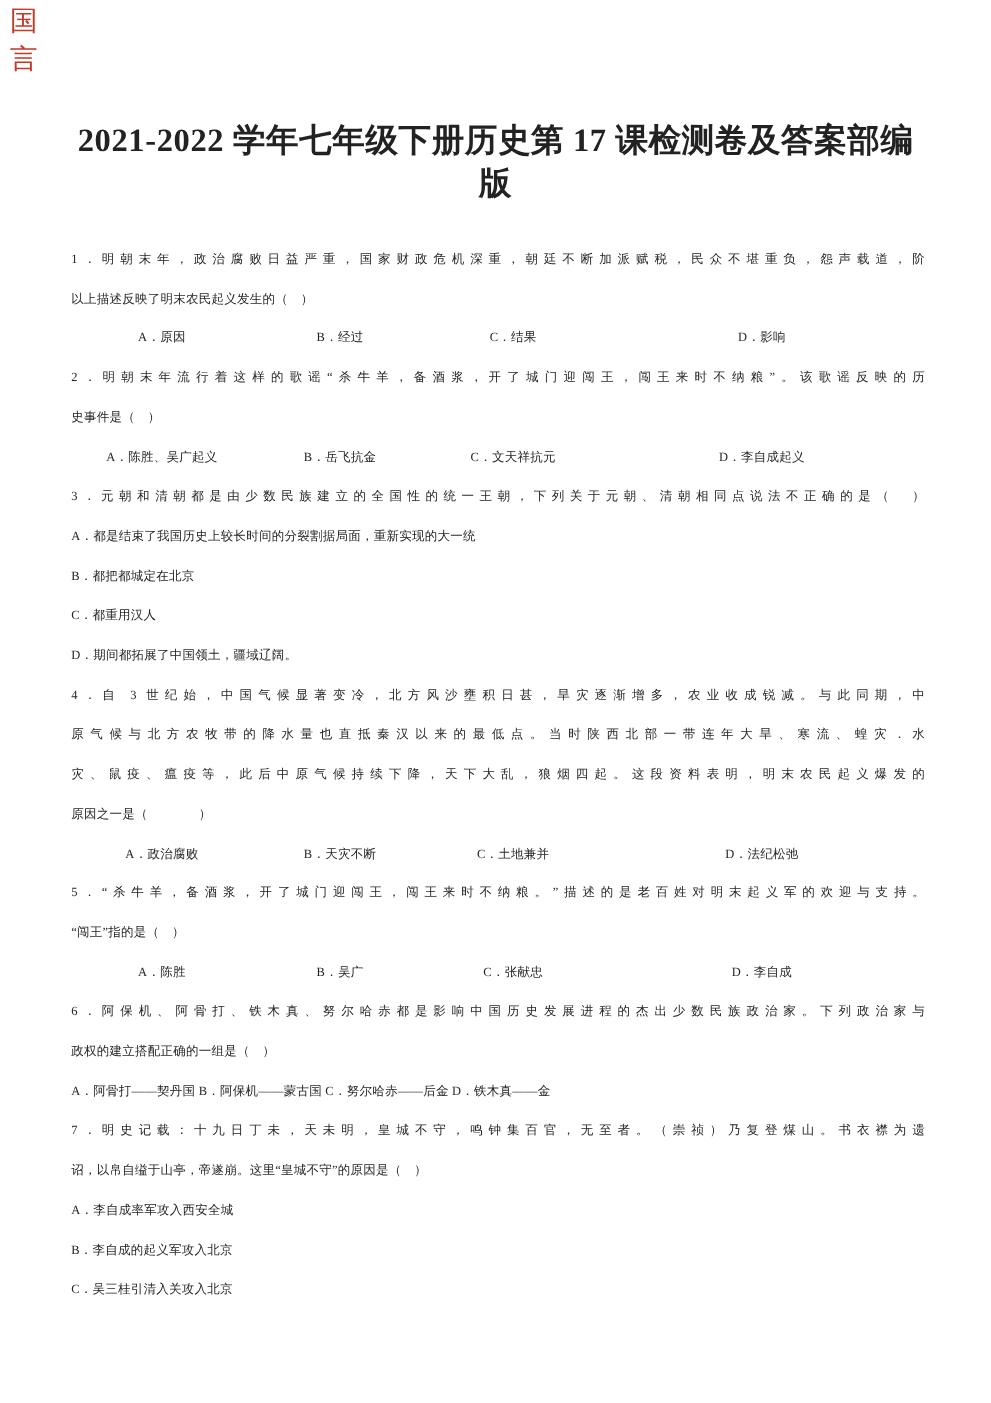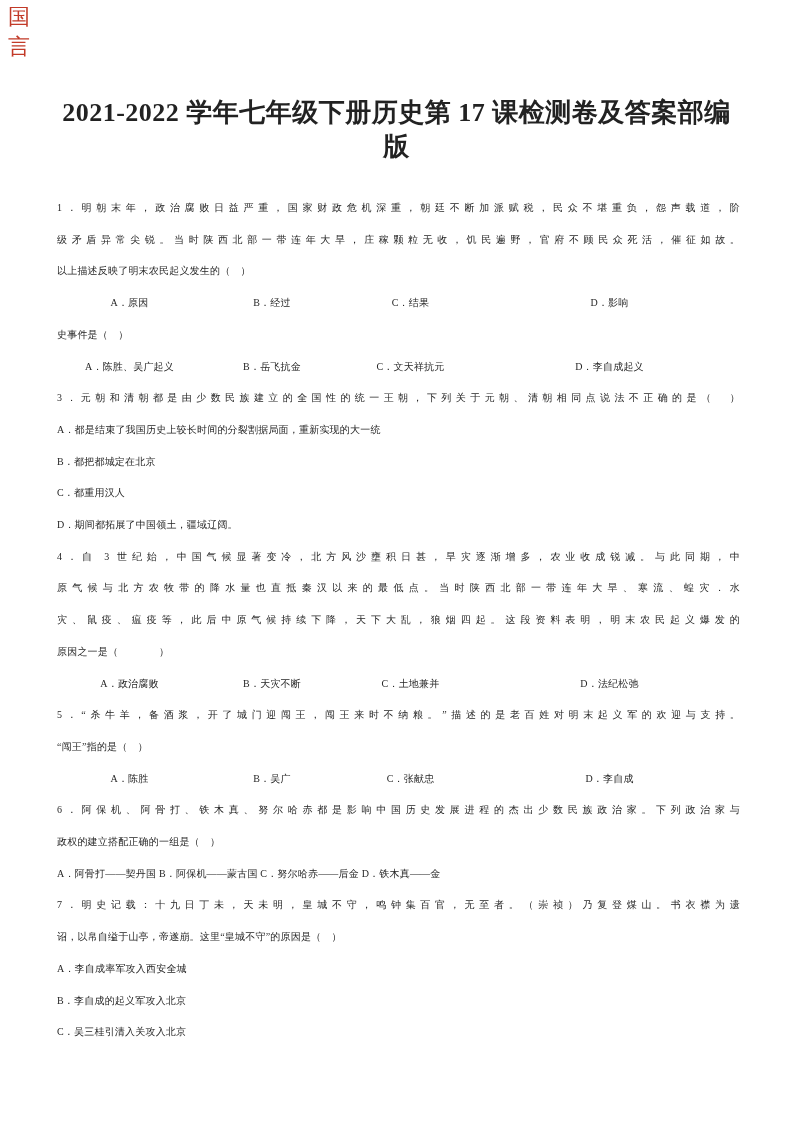--- a/index.html
+++ b/index.html
@@ -59,31 +59,31 @@
     <span class="mark">国</span>
     <span class="mark">言</span>
   </div>
 
   <h1 class="doc-title">2021-2022 学年七年级下册历史第 17 课检测卷及答案部编版</h1>
 
   <div class="content">
 
     <section>
       <div class="ln jl">1．明朝末年，政治腐败日益严重，国家财政危机深重，朝廷不断加派赋税，民众不堪重负，怨声载道，阶</div>
-      <div class="ln jl">级矛盾异常尖锐。当时陕西北部一带连年大旱，庄稼颗粒无收，饥民遍野，官府不顾民众死活，催征如故。</div>
       <div class="ln">以上描述反映了明末农民起义发生的（　）</div>
       <div class="opt-row">
         <span>A．原因</span>
         <span>B．经过</span>
         <span>C．结果</span>
         <span>D．影响</span>
       </div>
     </section>
 
     <section>
+      <div class="ln jl">2．明朝末年流行着这样的歌谣“杀牛羊，备酒浆，开了城门迎闯王，闯王来时不纳粮”。该歌谣反映的历</div>
       <div class="ln">史事件是（　）</div>
       <div class="opt-row">
         <span>A．陈胜、吴广起义</span>
         <span>B．岳飞抗金</span>
         <span>C．文天祥抗元</span>
         <span>D．李自成起义</span>
       </div>
     </section>
 
     <section>

